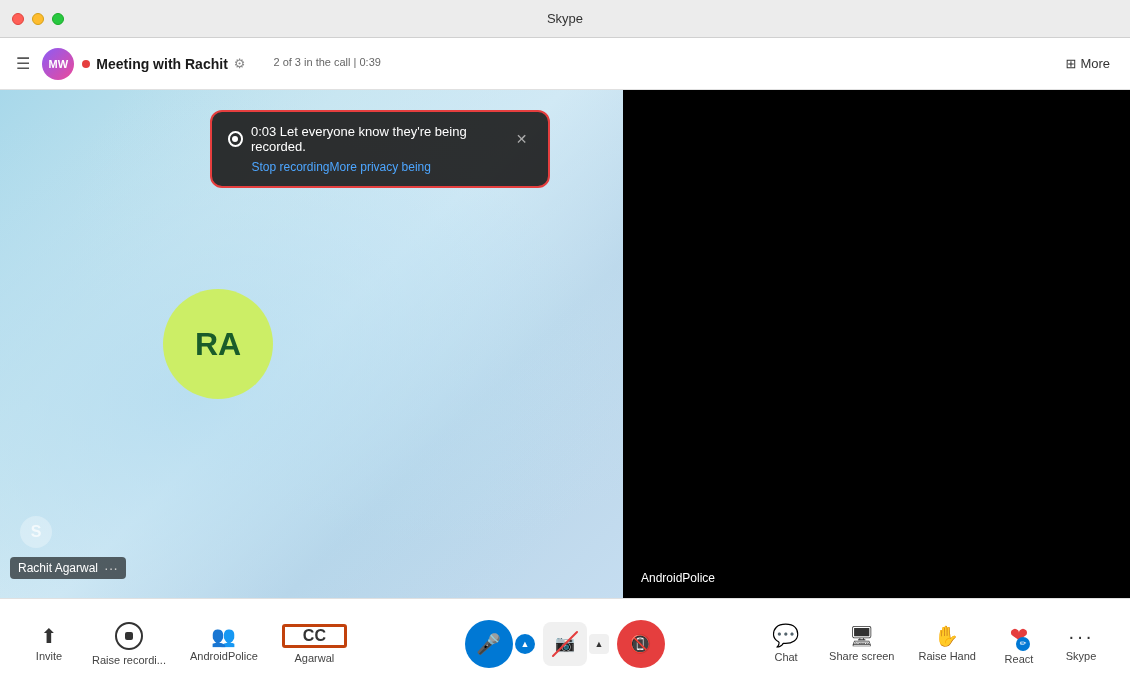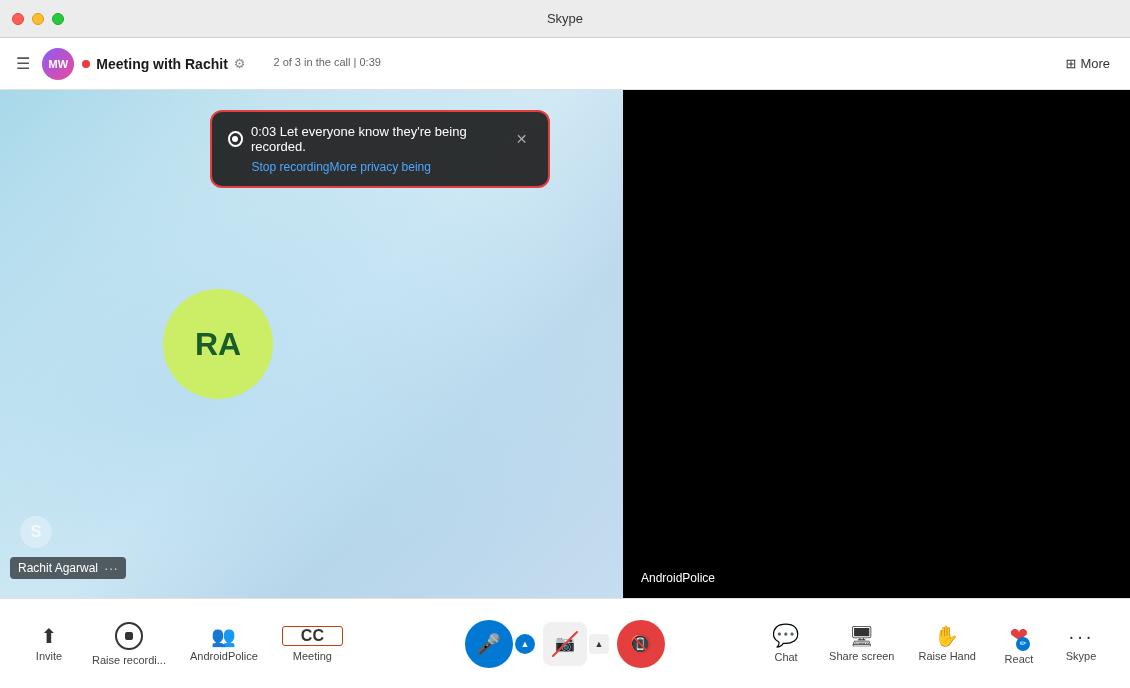--- a/index.html
+++ b/index.html
@@ -535,22 +535,22 @@
       <span class="tool-icon"></span>
       <span class="tool-label">Raise recordi...</span>
     </div>
 
     <div class="tool-btn">
       <span class="tool-icon" style="font-size:20px;">👥</span>
       <span class="tool-label">AndroidPolice</span>
     </div>
 
     <div class="tool-btn">
-      <span class="tool-icon" style="font-size:16px; border: 1px solid #c2410c; padding: 1px 18px; border-radius: 3px; font-weight: 700;">CC</span>
-      <span class="tool-label">Meeting</span>
+      <span class="tool-icon" style="font-size:16px; border: 3px solid #c2410c; padding: 1px 18px; border-radius: 3px; font-weight: 700;">CC</span>
+      <span class="tool-label">Agarwal</span>
     </div>
 
   </div>
 
   <div class="toolbar-center">
 
     <div class="mic-btn-wrap">
       <div class="mic-main-btn">
         <span>🎤</span>
       </div>

